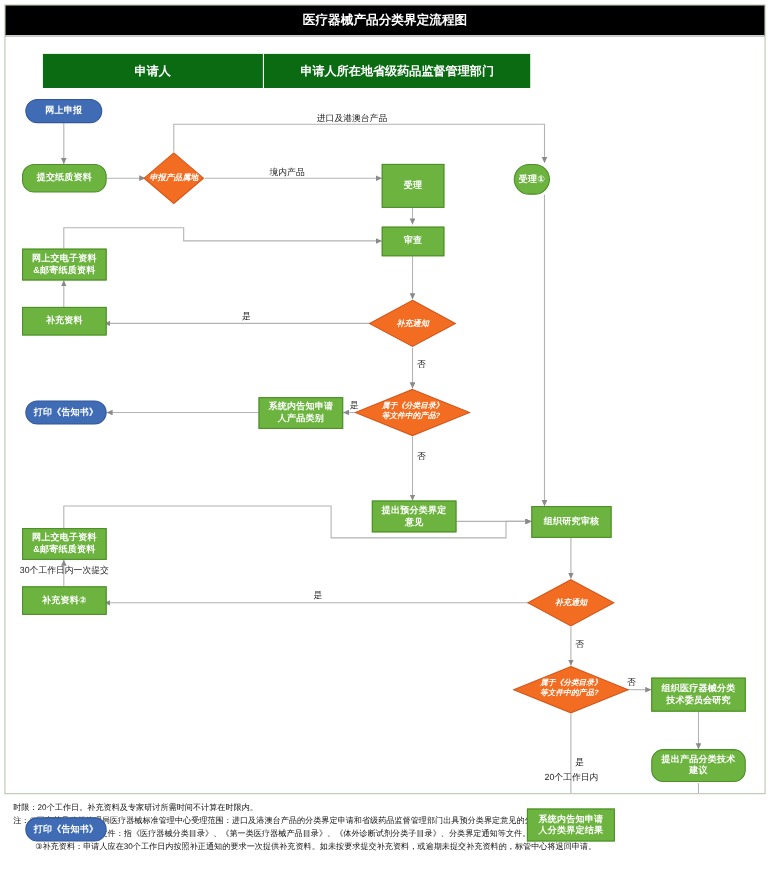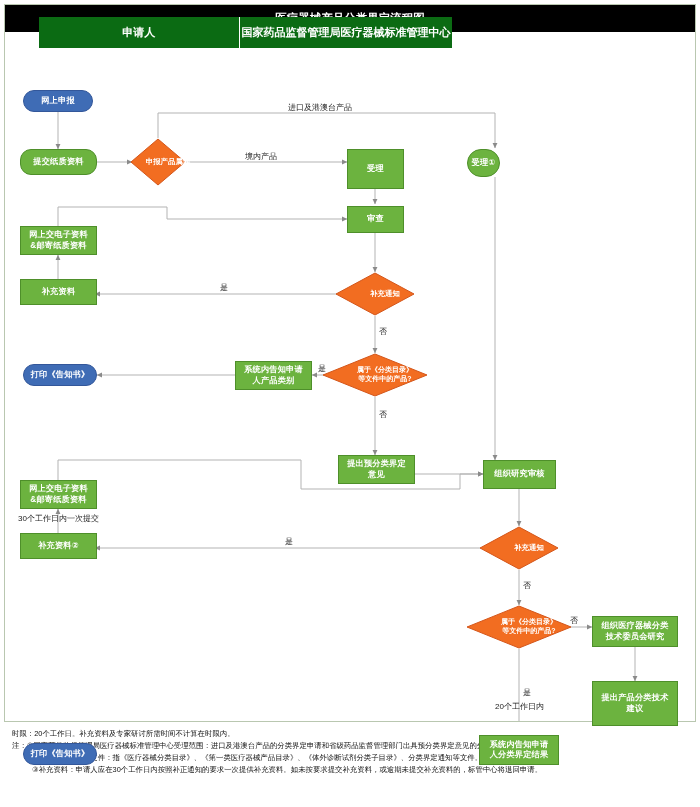--- a/index.html
+++ b/index.html
@@ -38,21 +38,21 @@
     font-size: 11.5px;
     font-weight: bold;
     display: flex;
     align-items: center;
     justify-content: center;
     box-sizing: border-box;
     border-bottom: 1px solid #ffffff;
   }
   .lane-bar {
     position: absolute;
-    left: 0; top: 12px;
+    left: 0; top: 44px;
     width: 100%;
     height: 31px;
     display: flex;
     box-sizing: border-box;
     padding-left: 34px;
   }
   .lane-head {
     background: #0b6b13;
     color: #ffffff;
     font-size: 11px;
@@ -111,30 +111,30 @@
     position: absolute;
     z-index: 3;
   }
   .dec-wrap .dia {
     position: absolute;
     left: 0; top: 0;
     width: 100%; height: 100%;
   }
   .dec-wrap .dtext {
     position: absolute;
-    left: 10px; top: 0;
+    left: 0; top: 0;
     width: 100%; height: 100%;
     display: flex;
     align-items: center;
     justify-content: center;
     color: #ffffff;
     font-size: 7.4px;
     font-weight: bold;
     line-height: 1.25;
-    text-align: center;
+    font-style: italic;
   }
 
   
   .elabel {
     position: absolute;
     font-size: 8px;
     color: #222222;
     white-space: nowrap;
     z-index: 4;
     background: transparent;
@@ -155,21 +155,21 @@
 </style>
 </head>
 <body>
 
 <div id="chart-frame">
 
   <div class="title-bar">医疗器械产品分类界定流程图</div>
 
   <div class="lane-bar">
     <div class="lane-head lane-a">申请人</div>
-    <div class="lane-head lane-c">国家药品监督管理局医疗器械标准管理中心</div>
+    <div class="lane-head lane-b">申请人所在地省级药品监督管理部门</div>
   </div>
 
   <div id="canvas">
 
     <svg id="wires" viewBox="0 0 690 657">
       <defs>
         <marker id="ah" markerWidth="7" markerHeight="7" refX="5.4" refY="2.6" orient="auto">
           <path d="M0,0 L5.6,2.6 L0,5.2 z" fill="#8a8a8a"></path>
         </marker>
       </defs>
@@ -297,21 +297,21 @@
     <div class="node proc" style="left:474px; top:671px; width:80px; height:30px; white-space:pre-line;">系统内告知申请
 人分类界定结果</div>
 
     <div class="node proc" style="left:462px; top:85px; width:33px; height:28px;border-radius:14px;">受理①</div>
 
     <div class="node proc" style="left:478px; top:396px; width:73px; height:29px;">组织研究审核</div>
 
     <div class="node proc" style="left:587px; top:552px; width:86px; height:31px; white-space:pre-line;">组织医疗器械分类
 技术委员会研究</div>
 
-    <div class="node proc" style="left:587px; top:617px; width:86px; height:45px; white-space:pre-line;">提出产品分类技术
+    <div class="node proc" style="left:587px; top:617px; width:86px; height:30px; white-space:pre-line;border-radius:11px;">提出产品分类技术
 建议</div>
 
 
     <div class="elabel" style="left:283px; top:38px;">进口及港澳台产品</div>
 
     <div class="elabel" style="left:240px; top:87px;text-align:right;">境内产品</div>
 
     <div class="elabel" style="left:215px; top:218px;">是</div>
 
     <div class="elabel" style="left:374px; top:262px;">否</div>

